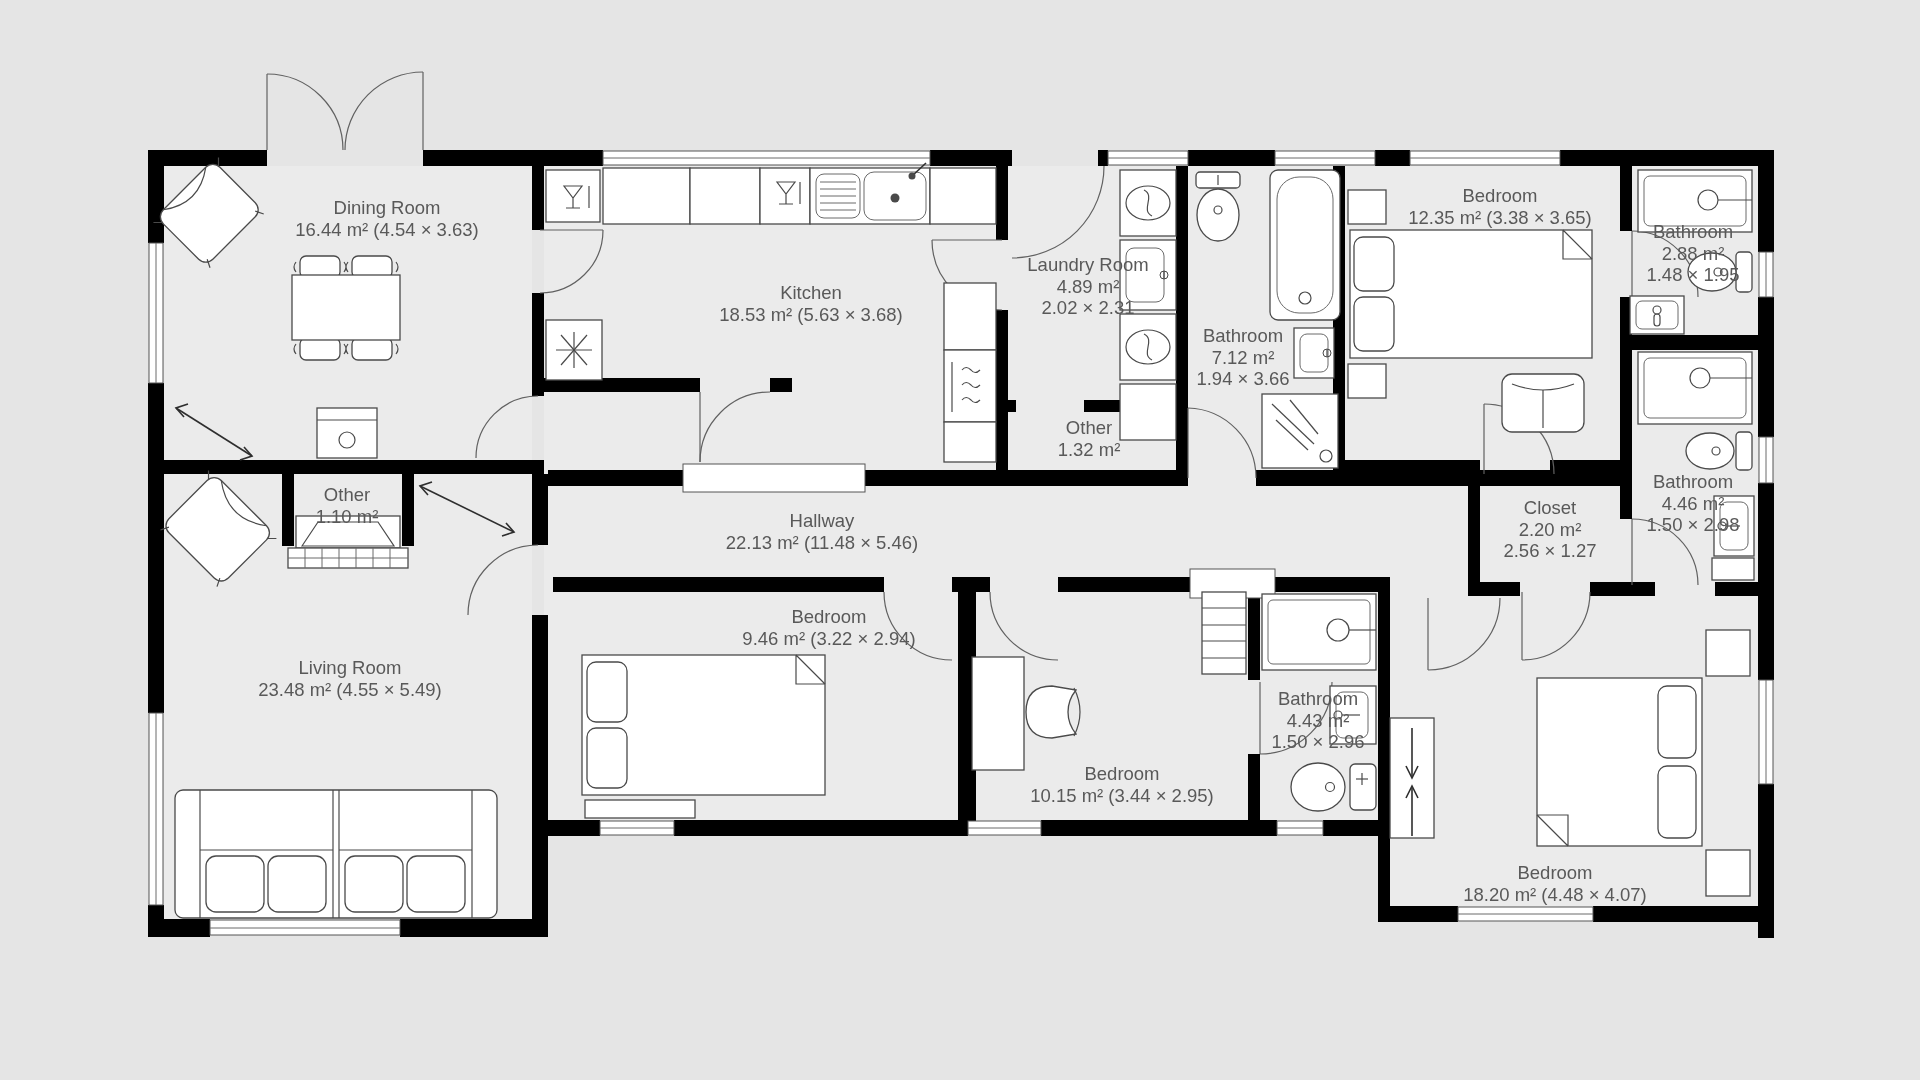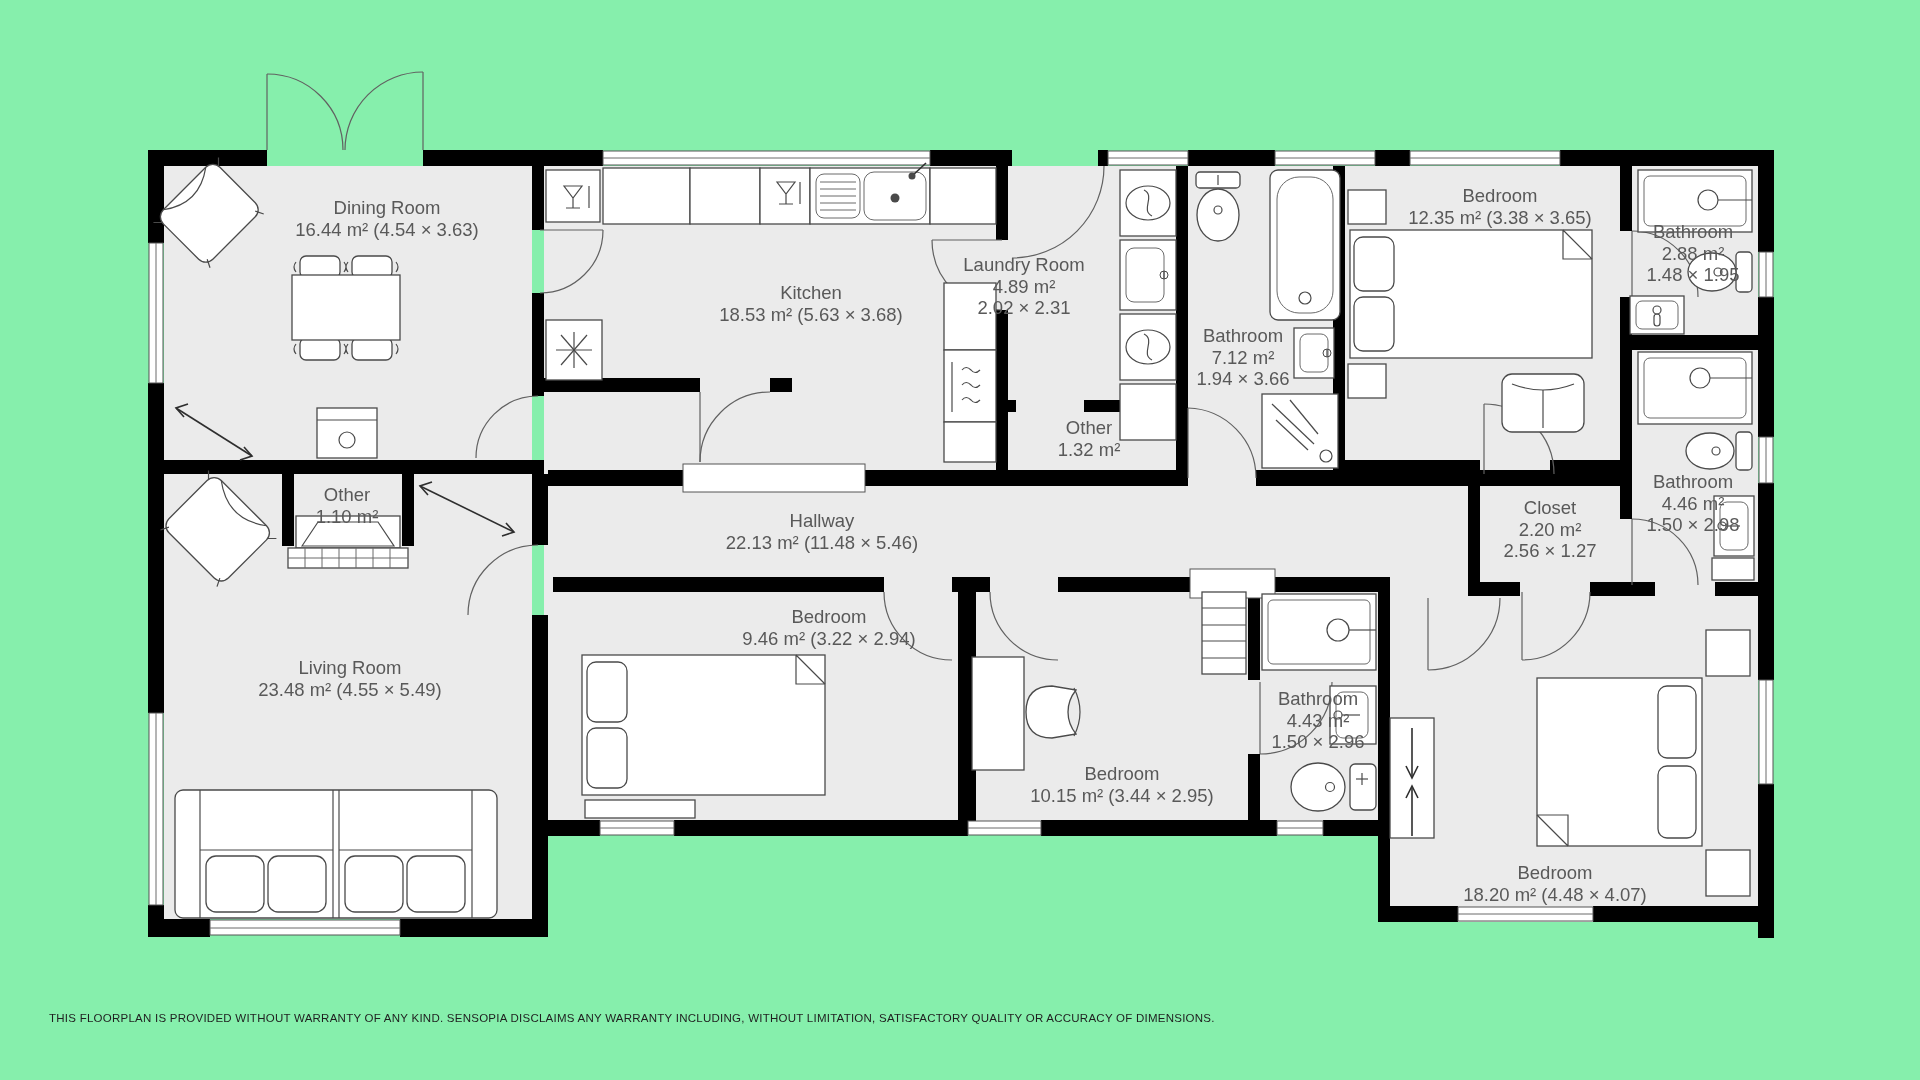--- a/index.html
+++ b/index.html
@@ -1,16 +1,16 @@
 <!DOCTYPE html>
 <html><head>
 <meta charset="utf-8">
 <style>
   html,body{margin:0;padding:0;background:#fff;}
-  #stage{position:relative;width:1920px;height:1080px;background:#86efac;overflow:hidden;
+  #stage{position:relative;width:1920px;height:1080px;background:#e5e5e5;overflow:hidden;
          font-family:"Liberation Sans", sans-serif;}
   #plan-svg{position:absolute;left:0;top:0;}
   .wall{fill:#000;}
   .floor{fill:#ebebeb;}
   .f{fill:#fff;stroke:#4a4a4a;stroke-width:1.3;}
   .ln{fill:none;stroke:#4a4a4a;stroke-width:1.2;}
   .thin{fill:none;stroke:#6a6a6a;stroke-width:1;}
   .arc{fill:none;stroke:#616161;stroke-width:1.2;}
   .win{fill:#fff;stroke:#555;stroke-width:1;}
   .arrow{stroke:#2e2e2e;stroke-width:1.6;fill:none;}
@@ -529,21 +529,21 @@
 </svg>
 
   <div class="rlabel" style="left:387px;top:218px">
     <div>Dining Room</div>
       <div>16.44 m² (4.54 × 3.63)</div>
   </div>
   <div class="rlabel" style="left:811px;top:303px">
     <div>Kitchen</div>
       <div>18.53 m² (5.63 × 3.68)</div>
   </div>
-  <div class="rlabel" style="left:1024px;top:286px">
+  <div class="rlabel" style="left:1088px;top:286px">
     <div>Laundry Room</div>
       <div>4.89 m²</div>
       <div>2.02 × 2.31</div>
   </div>
   <div class="rlabel" style="left:1243px;top:357px">
     <div>Bathroom</div>
       <div>7.12 m²</div>
       <div>1.94 × 3.66</div>
   </div>
   <div class="rlabel" style="left:1500px;top:206px">
@@ -592,14 +592,13 @@
   <div class="rlabel" style="left:1318px;top:720px">
     <div>Bathroom</div>
       <div>4.43 m²</div>
       <div>1.50 × 2.96</div>
   </div>
   <div class="rlabel" style="left:1555px;top:883px">
     <div>Bedroom</div>
       <div>18.20 m² (4.48 × 4.07)</div>
   </div>
 
-  <div id="disclaimer">THIS FLOORPLAN IS PROVIDED WITHOUT WARRANTY OF ANY KIND. SENSOPIA DISCLAIMS ANY WARRANTY INCLUDING, WITHOUT LIMITATION, SATISFACTORY QUALITY OR ACCURACY OF DIMENSIONS.</div>
 </div>
 
 </body></html>

